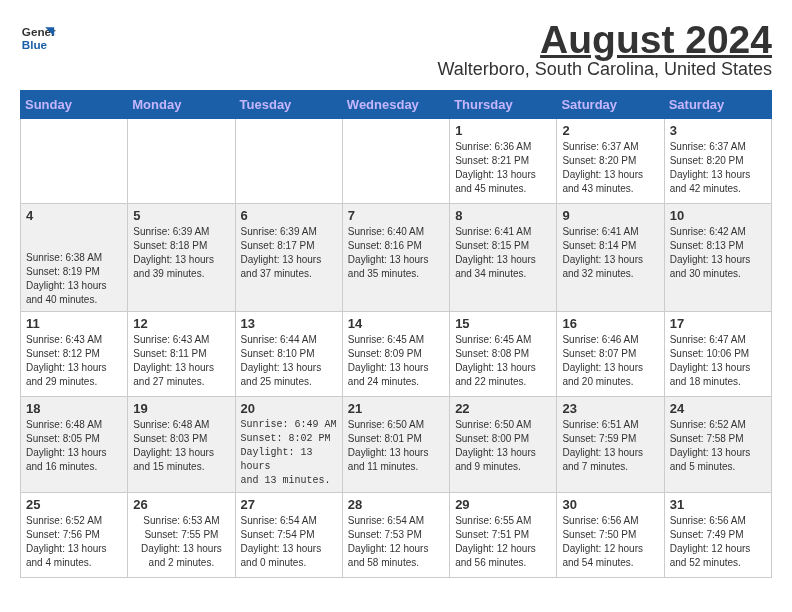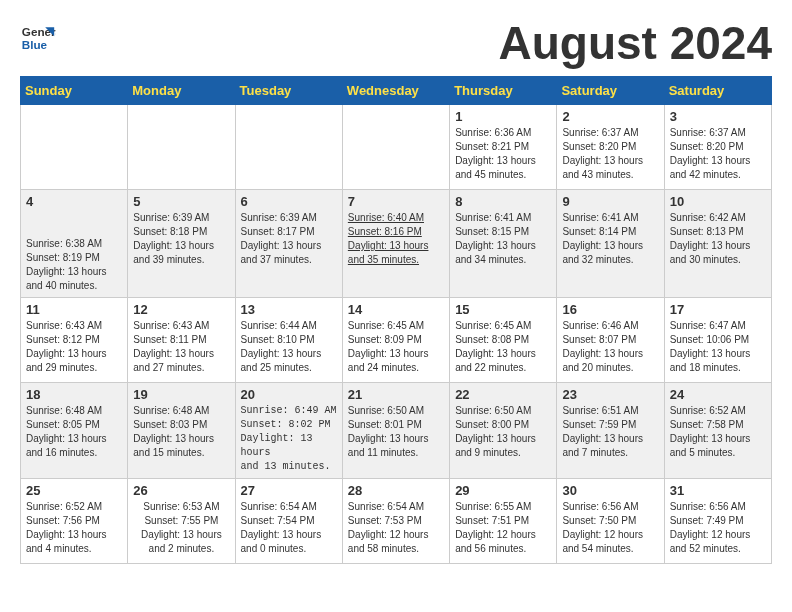--- a/index.html
+++ b/index.html
@@ -22,37 +22,38 @@
       gap: 4px;
     }
     .logo-icon {
       width: 36px;
       height: 36px;
     }
     .title-section {
       text-align: right;
     }
     .calendar-title {
-      font-size: 46px;
+      font-size: 39px;
       font-weight: bold;
       color: #333;
       line-height: 1;
+      text-decoration: underline;
     }
     .calendar-subtitle {
       font-size: 18px;
       color: #333;
     }
     .calendar-table {
       width: 100%;
       border-collapse: collapse;
       border: 1px solid #ccc;
     }
     .calendar-table th {
       background: #1a5fa8;
-      color: #fde047;
+      color: #c4b5fd;
       font-size: 13px;
       font-weight: bold;
       padding: 6px 4px;
       text-align: left;
       border: 1px solid #1a5fa8;
     }
     .calendar-table td {
       width: calc(100% / 7);
       vertical-align: top;
       padding: 4px 5px;
@@ -87,20 +88,21 @@
   <div class="header-section">
     <div class="logo">
       <svg class="logo-icon" viewBox="0 0 40 40">
         <text x="2" y="18" font-size="13" font-weight="bold" fill="#333" font-family="Arial">General</text>
         <text x="2" y="32" font-size="13" font-weight="bold" fill="#1a5fa8" font-family="Arial">Blue</text>
         <polygon points="28,8 38,8 38,18" fill="#1a5fa8"></polygon>
       </svg>
     </div>
     <div class="title-section">
       <div class="calendar-title">August 2024</div>
+      <div class="calendar-subtitle">Walterboro, South Carolina, United States</div>
     </div>
   </div>
 
   <table class="calendar-table">
     <thead>
       <tr>
         <th>Sunday</th>
         <th>Monday</th>
         <th>Tuesday</th>
         <th>Wednesday</th>
@@ -154,21 +156,21 @@
           </td>
           <td>
             <div class="day-number">6</div>
             <div class="day-info" style="white-space: pre-line;">Sunrise: 6:39 AM
 Sunset: 8:17 PM
 Daylight: 13 hours
 and 37 minutes.</div>
           </td>
           <td>
             <div class="day-number">7</div>
-            <div class="day-info" style="white-space: pre-line; text-decoration: underline;">Sunrise: 6:40 AM
+            <div class="day-info" style="white-space: pre-line;">Sunrise: 6:40 AM
 Sunset: 8:16 PM
 Daylight: 13 hours
 and 35 minutes.</div>
           </td>
           <td>
             <div class="day-number">8</div>
             <div class="day-info" style="white-space: pre-line;">Sunrise: 6:41 AM
 Sunset: 8:15 PM
 Daylight: 13 hours
 and 34 minutes.</div>

